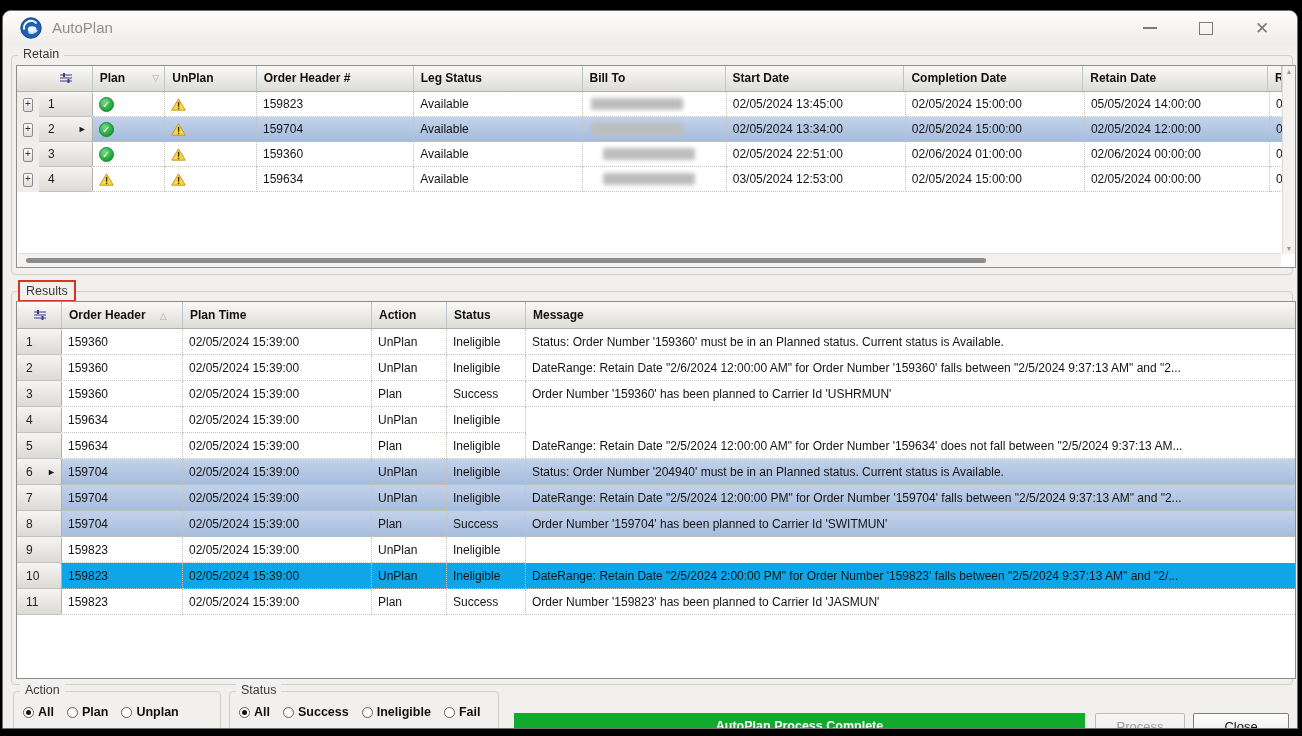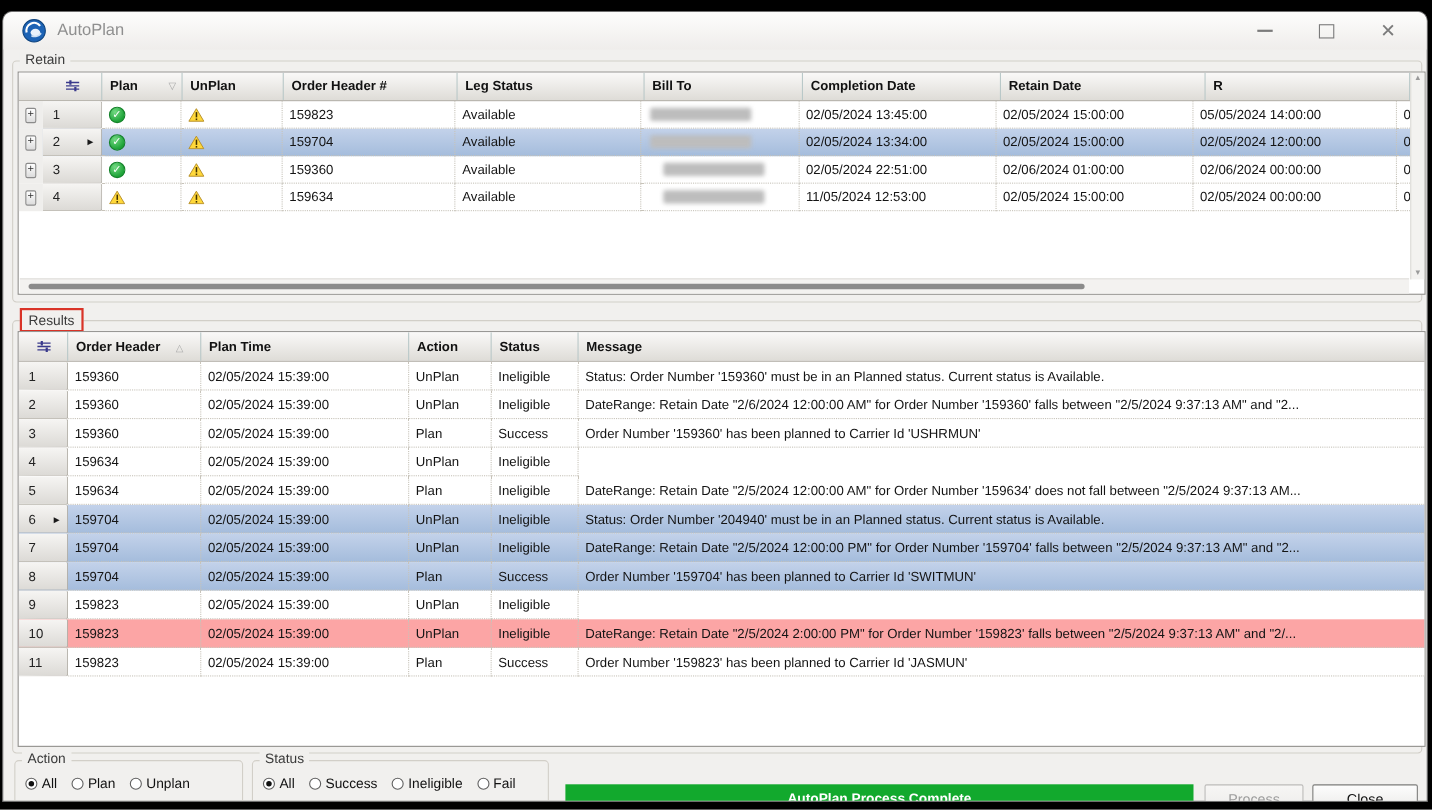--- a/index.html
+++ b/index.html
@@ -54,21 +54,21 @@
                  background:linear-gradient(#eceae7,#f4f3f1);z-index:-1;}
   .hscroll{position:absolute;left:1px;right:14px;bottom:0;height:13px;background:#f3f2f0;border-top:1px solid #e0dedb;}
   .hthumb{position:absolute;left:8px;top:4px;width:76%;height:5px;background:#8b8b8b;border-radius:3px;}
   .vscroll{position:absolute;right:0;top:0;bottom:13px;width:13px;background:#f3f2f0;border-left:1px solid #dddbd7;
            display:flex;flex-direction:column;justify-content:space-between;align-items:center;padding:2px 0;box-sizing:border-box;
            font-size:7px;color:#9a9a9a;}
   
   .radio{width:11px;height:11px;border-radius:50%;border:1px solid #5f5f5f;background:#fff;
          display:inline-flex;align-items:center;justify-content:center;box-sizing:border-box;margin-right:4px;flex:none;}
   .radio.checked::after{content:"";width:5px;height:5px;border-radius:50%;background:#111;}
-  .radio-opt{display:inline-flex;align-items:center;font-size:12.5px;color:#111;cursor:default;}
+  .radio-opt{display:inline-flex;align-items:center;font-size:12.5px;color:#111;cursor:default;font-weight:bold;}
   .radio-row{position:absolute;left:9px;top:13px;display:flex;gap:13px;}
   .progress{position:absolute;left:511px;top:702px;width:571px;height:26px;
             display:flex;align-items:center;justify-content:center;
             color:#fff;font-weight:bold;font-size:12.5px;}
   .btn{position:absolute;top:702px;height:26px;border:1px solid #9a9a98;border-radius:2px;
        background:linear-gradient(#fdfdfd,#e9e8e6);font-size:13px;display:flex;
        align-items:center;justify-content:center;box-sizing:border-box;cursor:default;}
   .btn.disabled{color:#9c9c9c;border-color:#bdbcba;background:linear-gradient(#f7f6f5,#eceBe9);}
   .btn.primary{color:#111;border-color:#7e7e7c;}
   .filter-glyph{display:block;margin:0 auto;}
@@ -109,20 +109,21 @@
           <svg class="filter-glyph" width="16" height="14" viewBox="0 0 16 14">
             <path d="M2 4h12M2 7h12M2 10h12" stroke="#3a3a8c" stroke-width="1.2" fill="none"></path>
             <path d="M6 2v4M10.5 8v4" stroke="#3a3a8c" stroke-width="2" fill="none"></path>
           </svg>
         </div>
         <div class="h-cell" style="width: 73px;"><span>Plan</span><span class="sort-glyph">▽</span></div>
         <div class="h-cell" style="width: 92px;"><span>UnPlan</span></div>
         <div class="h-cell" style="width: 158px;"><span>Order Header #</span></div>
         <div class="h-cell" style="width: 170px;"><span>Leg Status</span></div>
         <div class="h-cell" style="width: 144px;"><span>Bill To</span></div>
+        <div class="h-cell" style="width: 180px;"><span>Start Date</span></div>
         <div class="h-cell" style="width: 180px;"><span>Completion Date</span></div>
         <div class="h-cell" style="width: 186px;"><span>Retain Date</span></div>
         <div class="h-cell" style="flex: 1 1 0%;"><span>R</span></div>
       </div>
     <div id="trips-body" style="margin-right: 13px;">
         <div class="g-row" style="height: 25px;">
           <div class="cell expand-col" style="width: 22px;">
             <div class="expand-btn">+</div>
           </div>
           <div class="rowhdr" style="width: 54px;">
@@ -222,21 +223,21 @@
               <path d="M7.5 0.8 L14.3 12.2 H0.7 Z" fill="#ffd83a" stroke="#b8912a" stroke-width="0.9"></path>
               <rect x="6.9" y="3.9" width="1.4" height="4.8" fill="#403200"></rect>
               <rect x="6.9" y="9.7" width="1.4" height="1.5" fill="#403200"></rect>
             </svg>
           </div>
           <div class="cell" style="width: 158px;">159634</div>
           <div class="cell" style="width: 170px;">Available</div>
           <div class="cell" style="width: 144px;">
             <div class="blur-box" style="margin-left: 14px;"></div>
           </div>
-          <div class="cell" style="width: 180px;">11/05/2024 12:53:00</div>
+          <div class="cell" style="width: 180px;">03/05/2024 12:53:00</div>
           <div class="cell" style="width: 180px;">02/05/2024 15:00:00</div>
           <div class="cell" style="width: 186px;">02/05/2024 00:00:00</div>
           <div class="cell" style="flex: 1 1 0%; border-right: none;">02</div>
         </div>
       </div>
     <div class="vscroll">
         <span>▲</span>
         <span>▼</span>
       </div>
     <div class="hscroll">
@@ -345,21 +346,21 @@
         </div>
         <div class="g-row" style="height: 26px; background: rgb(255, 255, 255);">
           <div class="rowhdr" style="width: 45px;">
             <span>9</span>
           </div>
           <div class="cell" style="width: 121px;">159823</div>
           <div class="cell" style="width: 189px;">02/05/2024 15:39:00</div>
           <div class="cell" style="width: 75px;">UnPlan</div>
           <div class="cell" style="width: 79px;">Ineligible</div>
         </div>
-        <div class="g-row" style="height: 26px; background: #fca5a5; text-align: center;">
+        <div class="g-row" style="height: 26px; background: #0ea5e9; text-align: center;">
           <div class="rowhdr" style="width: 45px;">
             <span>10</span>
           </div>
           <div class="cell" style="width: 121px;">159823</div>
           <div class="cell" style="width: 189px;">02/05/2024 15:39:00</div>
           <div class="cell" style="width: 75px;">UnPlan</div>
           <div class="cell" style="width: 79px;">Ineligible</div>
           <div class="cell" style="flex: 1 1 0%; border-right: none;">DateRange: Retain Date "2/5/2024 2:00:00 PM" for Order Number '159823' falls between "2/5/2024 9:37:13 AM" and "2/...</div>
         </div>
         <div class="g-row" style="height: 26px; background: rgb(255, 255, 255);">

